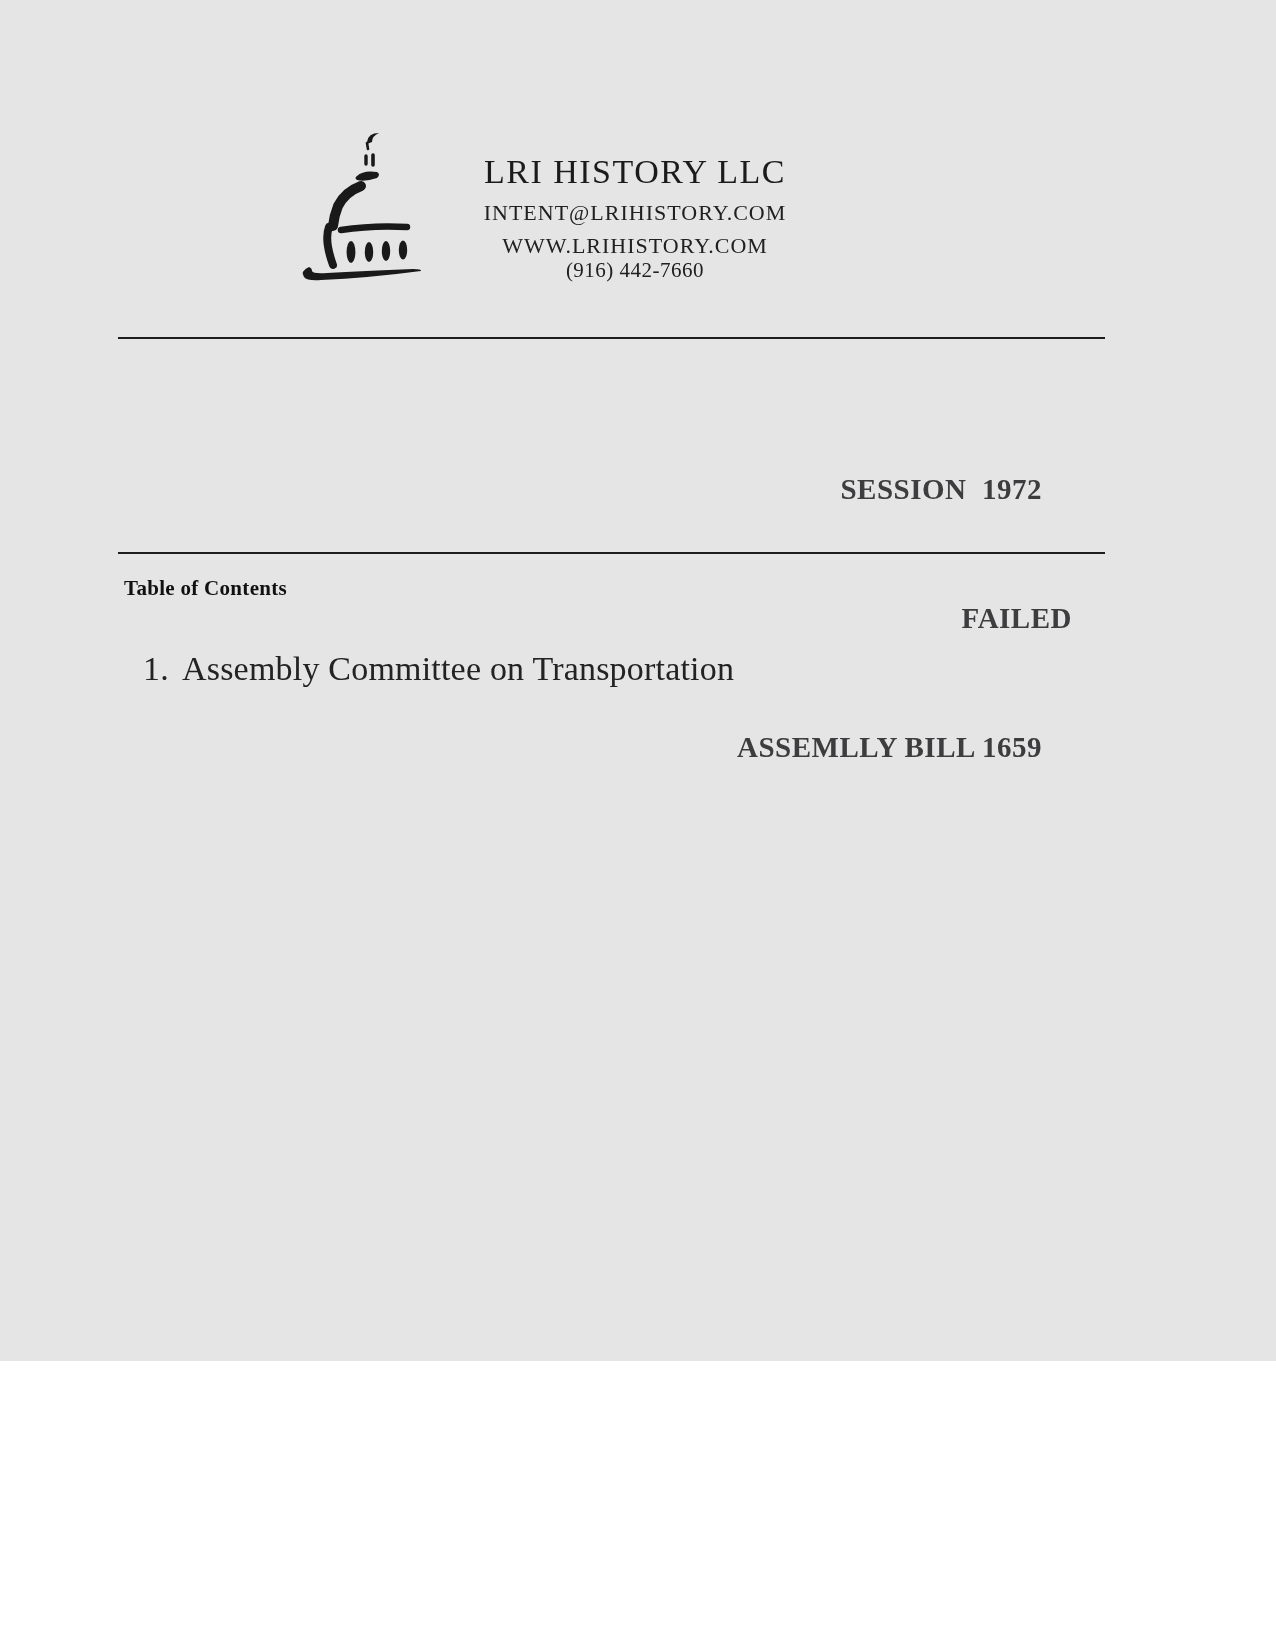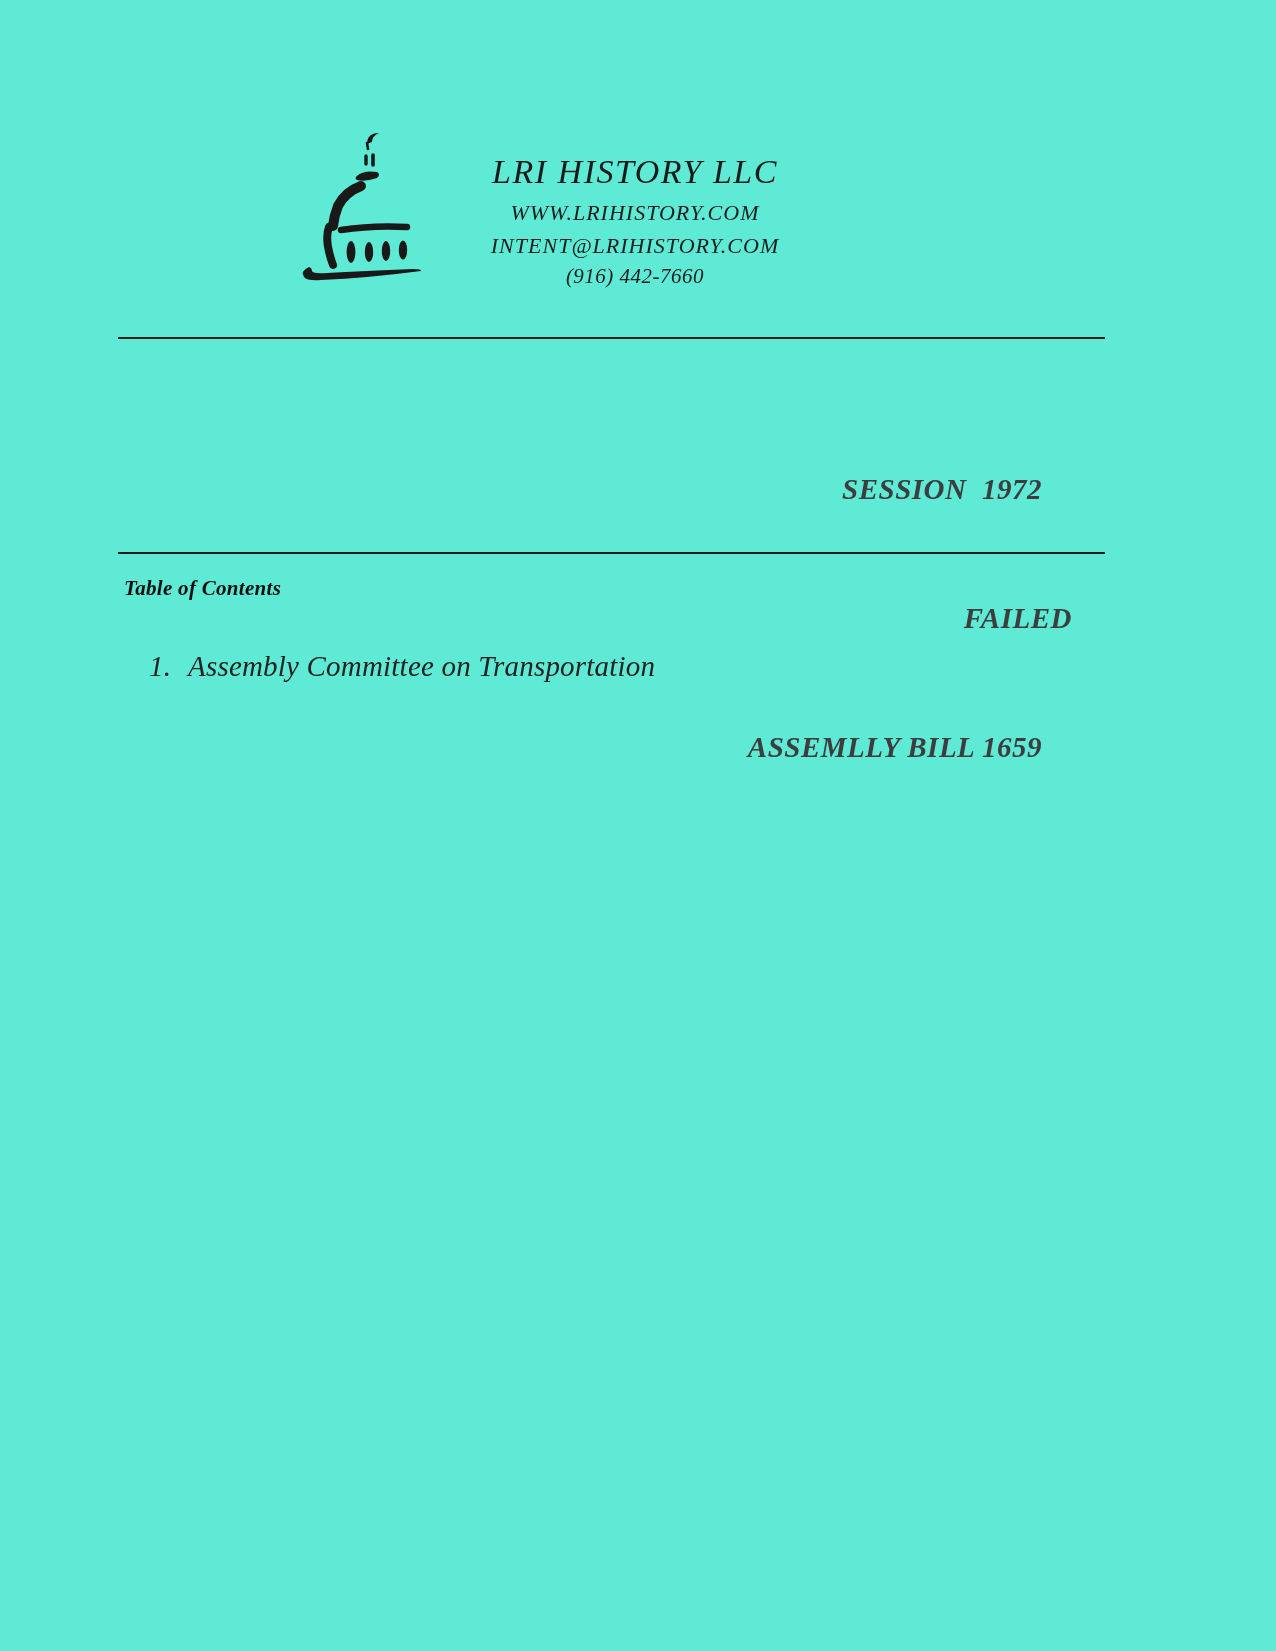--- a/index.html
+++ b/index.html
@@ -3,25 +3,24 @@
 <meta charset="utf-8">
 <style>
   html, body {
     margin: 0;
     padding: 0;
     background: #ffffff;
   }
   .page {
     position: relative;
     width: 1276px;
-    height: 1651px;
-    background: #5eead4;
+    height: 1361px;
+    background: #e5e5e5;
     font-family: "Liberation Serif", "DejaVu Serif", serif;
     overflow: hidden;
-    font-style: italic;
   }
 
   
   .logo {
     position: absolute;
     left: 293px;
     top: 126px;
     width: 134px;
     height: 160px;
   }
@@ -44,21 +43,21 @@
   .contact-line {
     font-size: 22px;
     line-height: 24px;
     margin-top: 9px;
     letter-spacing: 1px;
     color: #202020;
   }
   .phone-line {
     font-size: 21px;
     letter-spacing: 0.5px;
-    margin-top: 6px;
+    margin-top: 0;
   }
 
   
   .rule {
     position: absolute;
     left: 118px;
     width: 987px;
     height: 2px;
     background: #1e1e1e;
   }
@@ -86,23 +85,23 @@
     position: absolute;
     left: 124px;
     top: 576px;
     font-size: 21px;
     font-weight: bold;
     color: #111111;
     letter-spacing: 0.3px;
   }
   .toc-item {
     position: absolute;
-    left: 149px;
+    left: 143px;
     top: 650px;
-    font-size: 29px;
+    font-size: 34px;
     color: #232323;
     letter-spacing: 0.2px;
   }
   .toc-item .num {
     display: inline-block;
     width: 39px;
   }
 </style>
 </head>
 <body>
@@ -130,22 +129,22 @@
       <ellipse cx="76" cy="126" rx="4.2" ry="10" fill="#191919"></ellipse>
       <ellipse cx="93" cy="125" rx="4.2" ry="10" fill="#191919"></ellipse>
       <ellipse cx="110" cy="124" rx="4.2" ry="9.5" fill="#191919"></ellipse>
 
       <path d="M16 141 Q7 145 11 151 Q14 155 28 154 Q75 152 128 145 Q129 143 120 143 Q70 145 34 147 Q20 148 19 145 Q19 142 16 141 Z" fill="#191919"></path>
     </svg>
   </div>
 
   <div class="header-text">
     <div class="company-name">LRI HISTORY LLC</div>
+    <div class="contact-line">INTENT@LRIHISTORY.COM</div>
     <div class="contact-line">WWW.LRIHISTORY.COM</div>
-    <div class="contact-line">INTENT@LRIHISTORY.COM</div>
     <div class="contact-line phone-line">(916) 442-7660</div>
   </div>
 
   <div class="rule rule-top"></div>
 
   <div class="bill-block">
     <span class="bill-line">SESSION  1972</span>
     <span class="bill-line status-offset">FAILED</span>
     <span class="bill-line">ASSEMLLY BILL 1659</span>
   </div>

